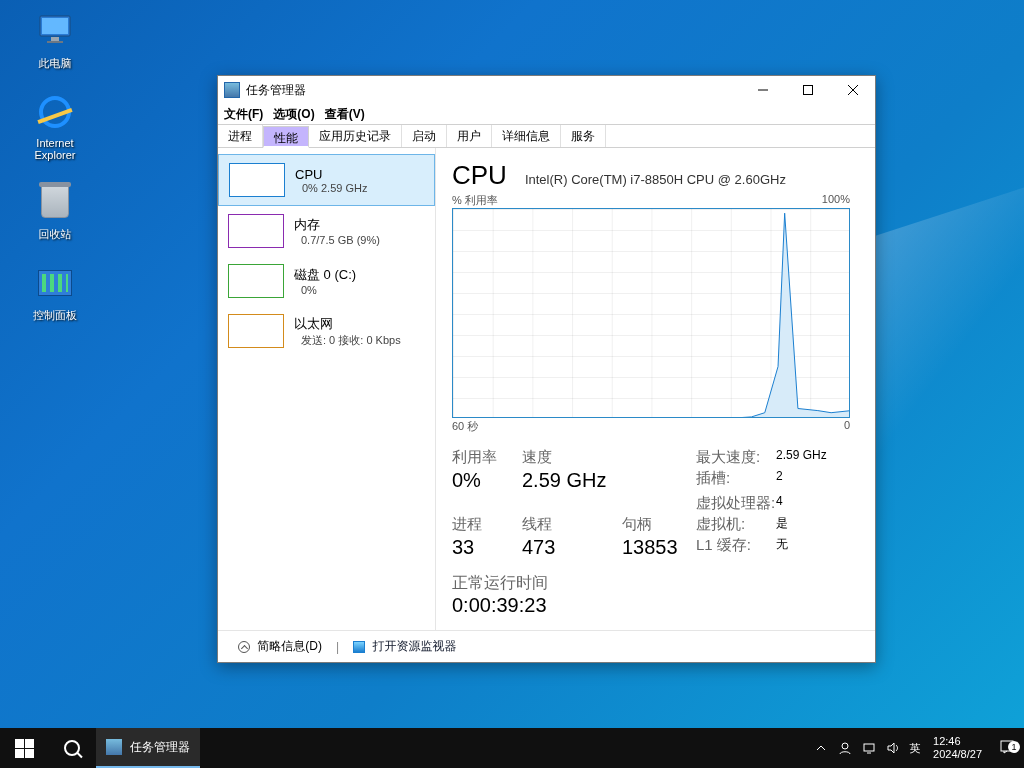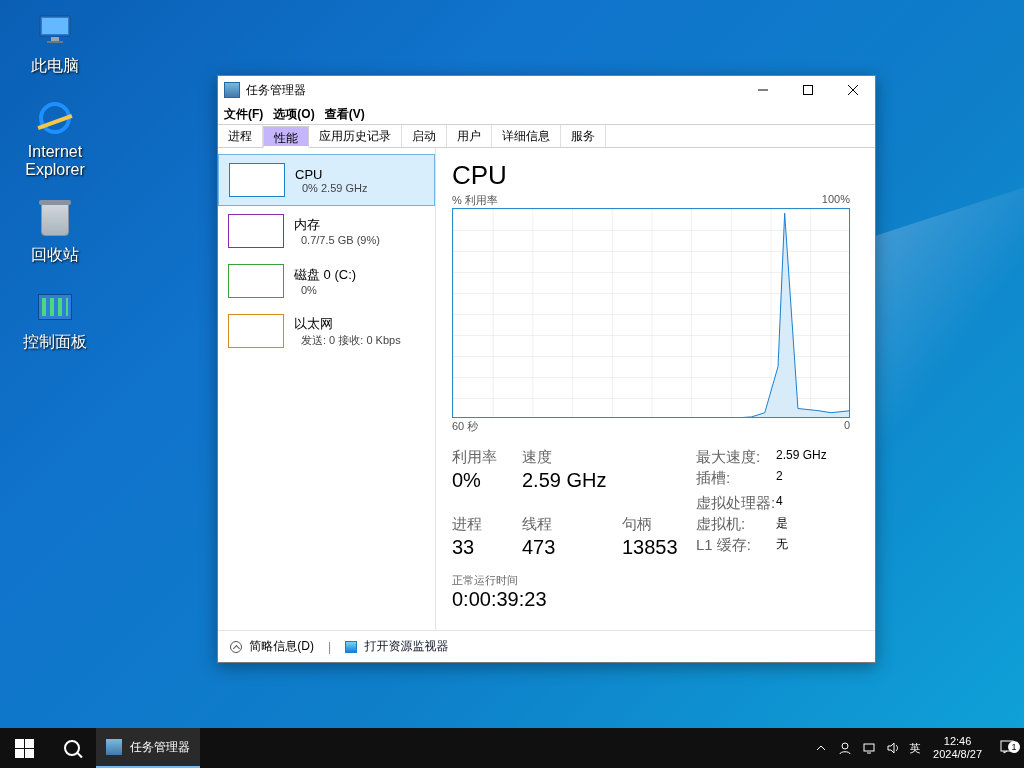--- a/index.html
+++ b/index.html
@@ -3,21 +3,21 @@
 <meta charset="utf-8">
 <style>
 * { box-sizing: border-box; margin: 0; padding: 0; font-family: "Microsoft YaHei", "Segoe UI", sans-serif; }
 body { width: 1024px; height: 768px; overflow: hidden; background: linear-gradient(135deg, #0a5fb4 0%, #1073cc 30%, #0e7ec9 60%, #0fa3d8 100%); position: relative; }
 
 
 .light-beams::before { content:""; position:absolute; right:0; top:220px; width:200px; height:260px; background: linear-gradient(135deg, rgba(255,255,255,0.25), transparent 60%); transform: skewY(-18deg); }
 
 
 .desktop { position:absolute; top:10px; left:18px; width:80px; }
-.di { width:74px; text-align:center; color:#fff; font-size:16px; text-shadow:1px 1px 2px #000; margin-bottom:20px; cursor:pointer; }
+.di { width:74px; text-align:center; color:#fff; font-size:11px; text-shadow:1px 1px 2px #000; margin-bottom:20px; cursor:pointer; }
 .di .ic { width:42px; height:42px; margin:0 auto 4px; display:flex; align-items:center; justify-content:center; font-size:28px; }
 .recycle-shape { width:28px; height:32px; background:linear-gradient(#cfd6dc,#aab4bd); border-radius:0 0 4px 4px; border:1px solid #8892a0; position:relative; }
 .recycle-shape::before { content:""; position:absolute; top:-5px; left:-3px; right:-3px; height:5px; background:#8892a0; border-radius:2px; }
 .ie-shape { width:32px; height:32px; border:4px solid #1e90ff; border-radius:50%; position:relative; }
 .ie-shape::after { content:""; position:absolute; left:-6px; right:-6px; top:14px; height:4px; background:#f7c847; transform:rotate(-20deg); }
 .cp-shape { width:34px; height:26px; background:#2f7ed8; border:1px solid #0c4a8c; position:relative; }
 .cp-shape::after { content:""; position:absolute; inset:3px; background:repeating-linear-gradient(90deg,#58ff58 0 4px, transparent 4px 8px); opacity:.7; }
 
 
 .win { position:absolute; top:75px; left:217px; width:659px; height:588px; background:#fff; border:1px solid #7a7a7a; box-shadow:0 4px 16px rgba(0,0,0,.35); display:flex; flex-direction:column; }
@@ -57,42 +57,42 @@
 .chart .grid { position:absolute; inset:0; background-image:
  linear-gradient(to right, rgba(0,0,0,.06) 1px, transparent 1px),
  linear-gradient(to bottom, rgba(0,0,0,.06) 1px, transparent 1px);
  background-size:39.7px 21px; }
 .axis-lbls { display:flex; justify-content:space-between; font-size:11px; color:#555; margin-top:1px; width:398px; }
 
 .stats { margin-top:14px; font-size:12px; color:#555; display:grid; grid-template-columns:70px 100px 74px 80px 80px; row-gap:2px; }
 .stats .lbl { color:#666; font-size:15px; }
 .stats .val { color:#000; font-size:12px; }
 .stats .bigv { font-size:20px; color:#000; }
-.uptime-lbl { font-size:11px; color:#666; margin-top:14px; }
+.uptime-lbl { font-size:16px; color:#666; margin-top:14px; }
 .uptime-val { font-size:20px; color:#000; }
 
-.footer { height:32px; border-top:1px solid #e5e5e5; display:flex; align-items:center; padding-left:12px; gap:14px; font-size:12px; }
+.footer { height:32px; border-top:1px solid #e5e5e5; display:flex; align-items:center; padding-left:20px; gap:14px; font-size:12px; }
 .footer .lnk { color:#0f172a; cursor:pointer; }
 .footer .sep { color:#888; }
 .caret-up { display:inline-block; width:12px; height:12px; border:1px solid #555; border-radius:50%; position:relative; margin-right:4px; vertical-align:middle; }
 .caret-up::after { content:""; position:absolute; left:3px; top:4px; width:4px; height:4px; border-left:1px solid #555; border-top:1px solid #555; transform:rotate(45deg); }
 .rm-ic { display:inline-block; width:12px; height:12px; border:1px solid #1b7fd0; margin-right:4px; vertical-align:middle; background:linear-gradient(#7bd3ff,#1b7fd0); }
 
 
 .taskbar { position:absolute; bottom:0; left:0; right:0; height:40px; background:#101010; display:flex; align-items:center; color:#fff; }
 .tb-btn { width:48px; height:40px; display:flex; align-items:center; justify-content:center; cursor:pointer; }
 .winlogo { display:grid; grid-template-columns:9px 9px; grid-template-rows:9px 9px; gap:1px; }
 .winlogo div { background:#fff; }
 .search-ic { width:16px; height:16px; border:2px solid #fff; border-radius:50%; position:relative; }
 .search-ic::after { content:""; position:absolute; width:7px; height:2px; background:#fff; right:-5px; bottom:-2px; transform:rotate(45deg); }
 .task-item { height:40px; display:flex; align-items:center; gap:8px; padding:0 10px; background:#2a2a2a; border-bottom:2px solid #76b9ed; font-size:12px; cursor:pointer; }
 .task-item .ticon2 { width:16px; height:16px; background:linear-gradient(#7bd,#47a); }
 .tray { margin-left:auto; display:flex; align-items:center; height:40px; font-size:11px; }
 .tray .ic { width:24px; display:flex; justify-content:center; cursor:pointer; }
-.clock { text-align:center; line-height:1.2; padding:0 8px; font-size:11px; }
+.clock { line-height:1.2; padding:0 8px; font-size:11px; }
 .notif { width:34px; text-align:center; cursor:pointer; position:relative; }
 .notif .badge { position:absolute; right:4px; bottom:4px; width:12px; height:12px; background:#fff; color:#000; border-radius:50%; font-size:9px; line-height:12px; }
 </style>
 </head>
 <body>
 
 <div class="light-beams"></div>
 
 <div class="desktop">
   <div class="di">
@@ -195,20 +195,21 @@
         <div class="sb-txt">
           <div class="ttl">以太网</div>
           <div class="sub">发送: 0 接收: 0 Kbps</div>
         </div>
       </div>
     </div>
 
     <div class="main">
       <div class="hdr">
         <span class="big">CPU</span>
+        <span class="desc">Intel(R) Core(TM) i7-8850H CPU @ 2.60GHz</span>
       </div>
       <div class="chart-wrap">
         <div class="chart-lbls" style="width:398px">
           <span>% 利用率</span>
           <span>100%</span>
         </div>
         <div class="chart">
           <div class="grid"></div>
           <svg id="chart-svg" width="398" height="210" style="position:absolute;inset:0" preserveAspectRatio="none">
             <polyline id="chart-fill" fill="#d7ebf9" stroke="none" points="0,210 0,210 33.166666666666664,210 66.33333333333333,210 99.5,210 132.66666666666666,210 165.83333333333334,210 199,210 232.16666666666669,210 265.3333333333333,210 298.5,207.9 311.76666666666665,203.7 325.0333333333333,157.5 331.6666666666667,4.200000000000017 344.93333333333334,199.5 364.8333333333333,201.6 378.09999999999997,203.7 398,201.6 398,210"></polyline>

